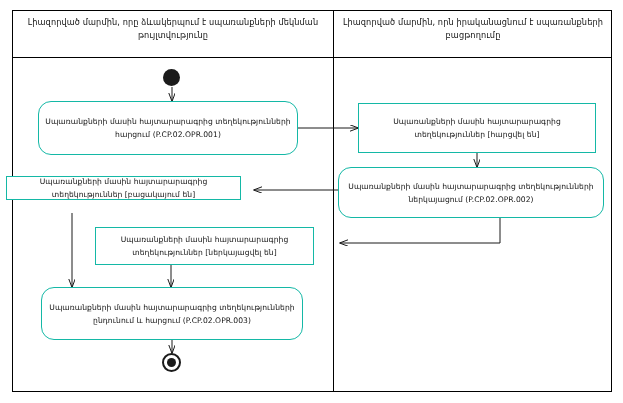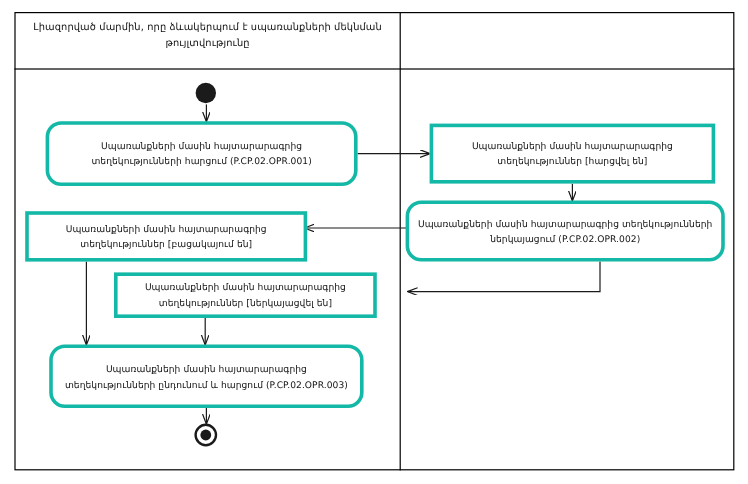--- a/index.html
+++ b/index.html
@@ -55,21 +55,21 @@
     color: #111111;
     letter-spacing: 0.1px;
   }
   .lane-header.left  { left: 16px;  top: 16px; width: 314px; }
   .lane-header.right { left: 337px; top: 16px; width: 272px; }
 
   
   .node {
     position: absolute;
     box-sizing: border-box;
-    border: 3px solid #14b8a6;
+    border: 1px solid #14b8a6;
     background: #ffffff;
     display: flex;
     align-items: center;
     justify-content: center;
     text-align: center;
     font-size: 7.6px;
     line-height: 13px;
     color: #111111;
     padding: 2px 6px;
     letter-spacing: 0.05px;
@@ -118,20 +118,21 @@
 </head>
 <body>
 
 <div id="canvas">
 
   <div class="frame"></div>
   <div class="lane-divider"></div>
   <div class="header-divider"></div>
 
   <div class="lane-header left">Լիազորված մարմին, որը ձևակերպում է սպառանքների մեկնման թույլտվությունը</div>
+  <div class="lane-header right">Լիազորված մարմին, որն իրականացնում է սպառանքների բացթողումը</div>
 
   <svg class="edge-layer" width="623" height="403" viewBox="0 0 623 403">
     <defs>
       <marker id="arrowhead" markerWidth="9" markerHeight="9" refX="8" refY="3.2" orient="auto" markerUnits="userSpaceOnUse">
         <path d="M0,0 L8.5,3.2 L0,6.4" fill="none" stroke="#1a1a1a" stroke-width="1"></path>
       </marker>
     </defs>
 
     <g>
       <line x1="172" y1="87" x2="172" y2="101" stroke="#1a1a1a" stroke-width="1" marker-end="url(#arrowhead)"></line>
@@ -167,21 +168,21 @@
   </svg>
 
   <div class="initial-node" style="left:163px; top:69px;"></div>
 
   <div class="node action" style="left:38px; top:101px; width:260px; height:54px;">Սպառանքների մասին հայտարարագրից տեղեկությունների հարցում (P.CP.02.OPR.001)</div>
 
   <div class="node object" style="left:358px; top:103px; width:238px; height:50px;">Սպառանքների մասին հայտարարագրից տեղեկություններ [հարցվել են]</div>
 
   <div class="node action" style="left:338px; top:167px; width:266px; height:51px;">Սպառանքների մասին հայտարարագրից տեղեկությունների ներկայացում (P.CP.02.OPR.002)</div>
 
-  <div class="node object" style="left:21px; top:176px; width:235px; height:42px;">Սպառանքների մասին հայտարարագրից տեղեկություններ [բացակայում են]</div>
+  <div class="node object" style="left:6px; top:176px; width:235px; height:24px;">Սպառանքների մասին հայտարարագրից տեղեկություններ [բացակայում են]</div>
 
   <div class="node object" style="left:95px; top:227px; width:219px; height:38px;">Սպառանքների մասին հայտարարագրից տեղեկություններ [ներկայացվել են]</div>
 
   <div class="node action" style="left:41px; top:287px; width:262px; height:53px;">Սպառանքների մասին հայտարարագրից տեղեկությունների ընդունում և հարցում (P.CP.02.OPR.003)</div>
 
   <div class="final-node" style="left:162px; top:353px;"></div>
 
 </div>
 
 </body></html>

